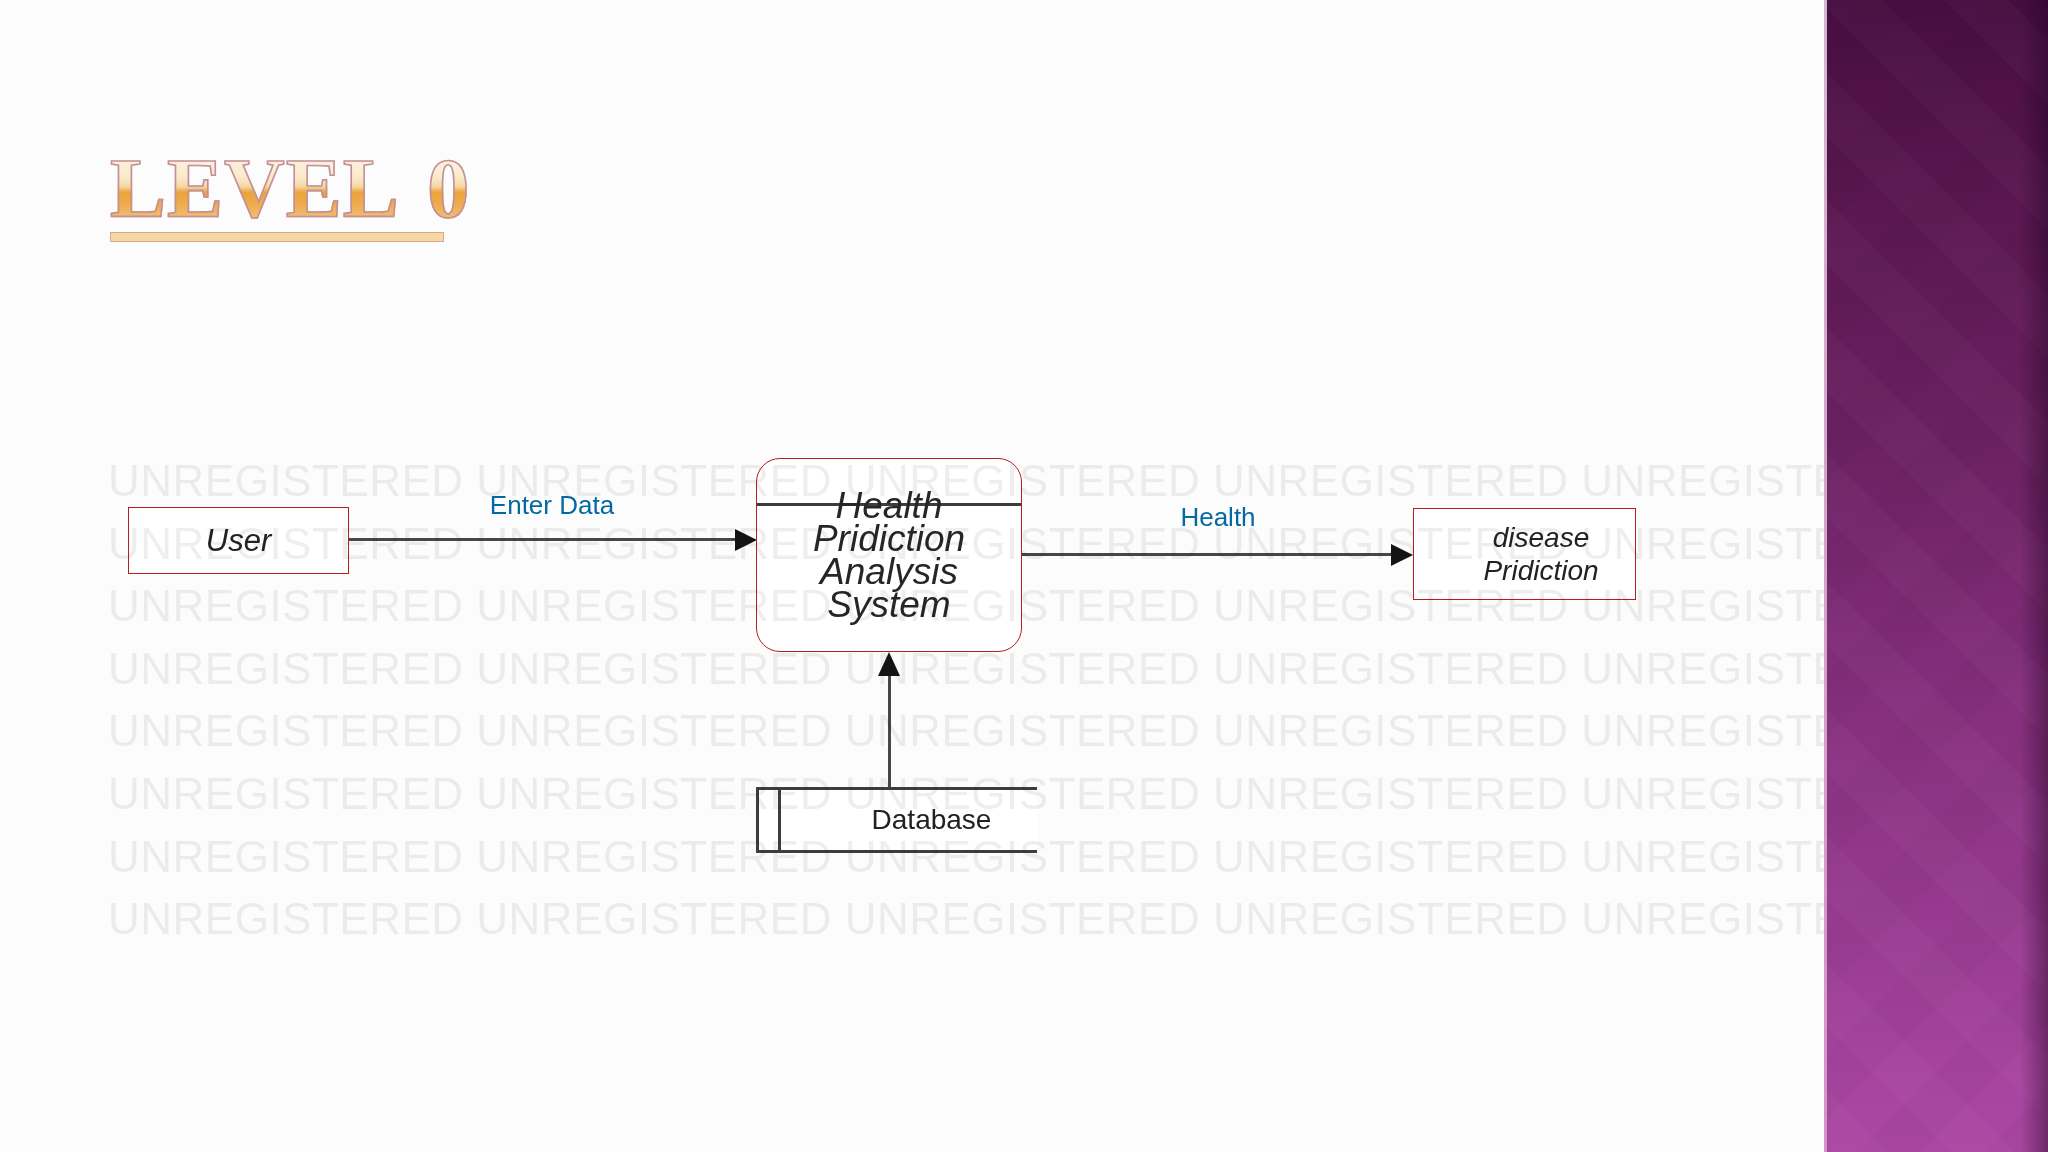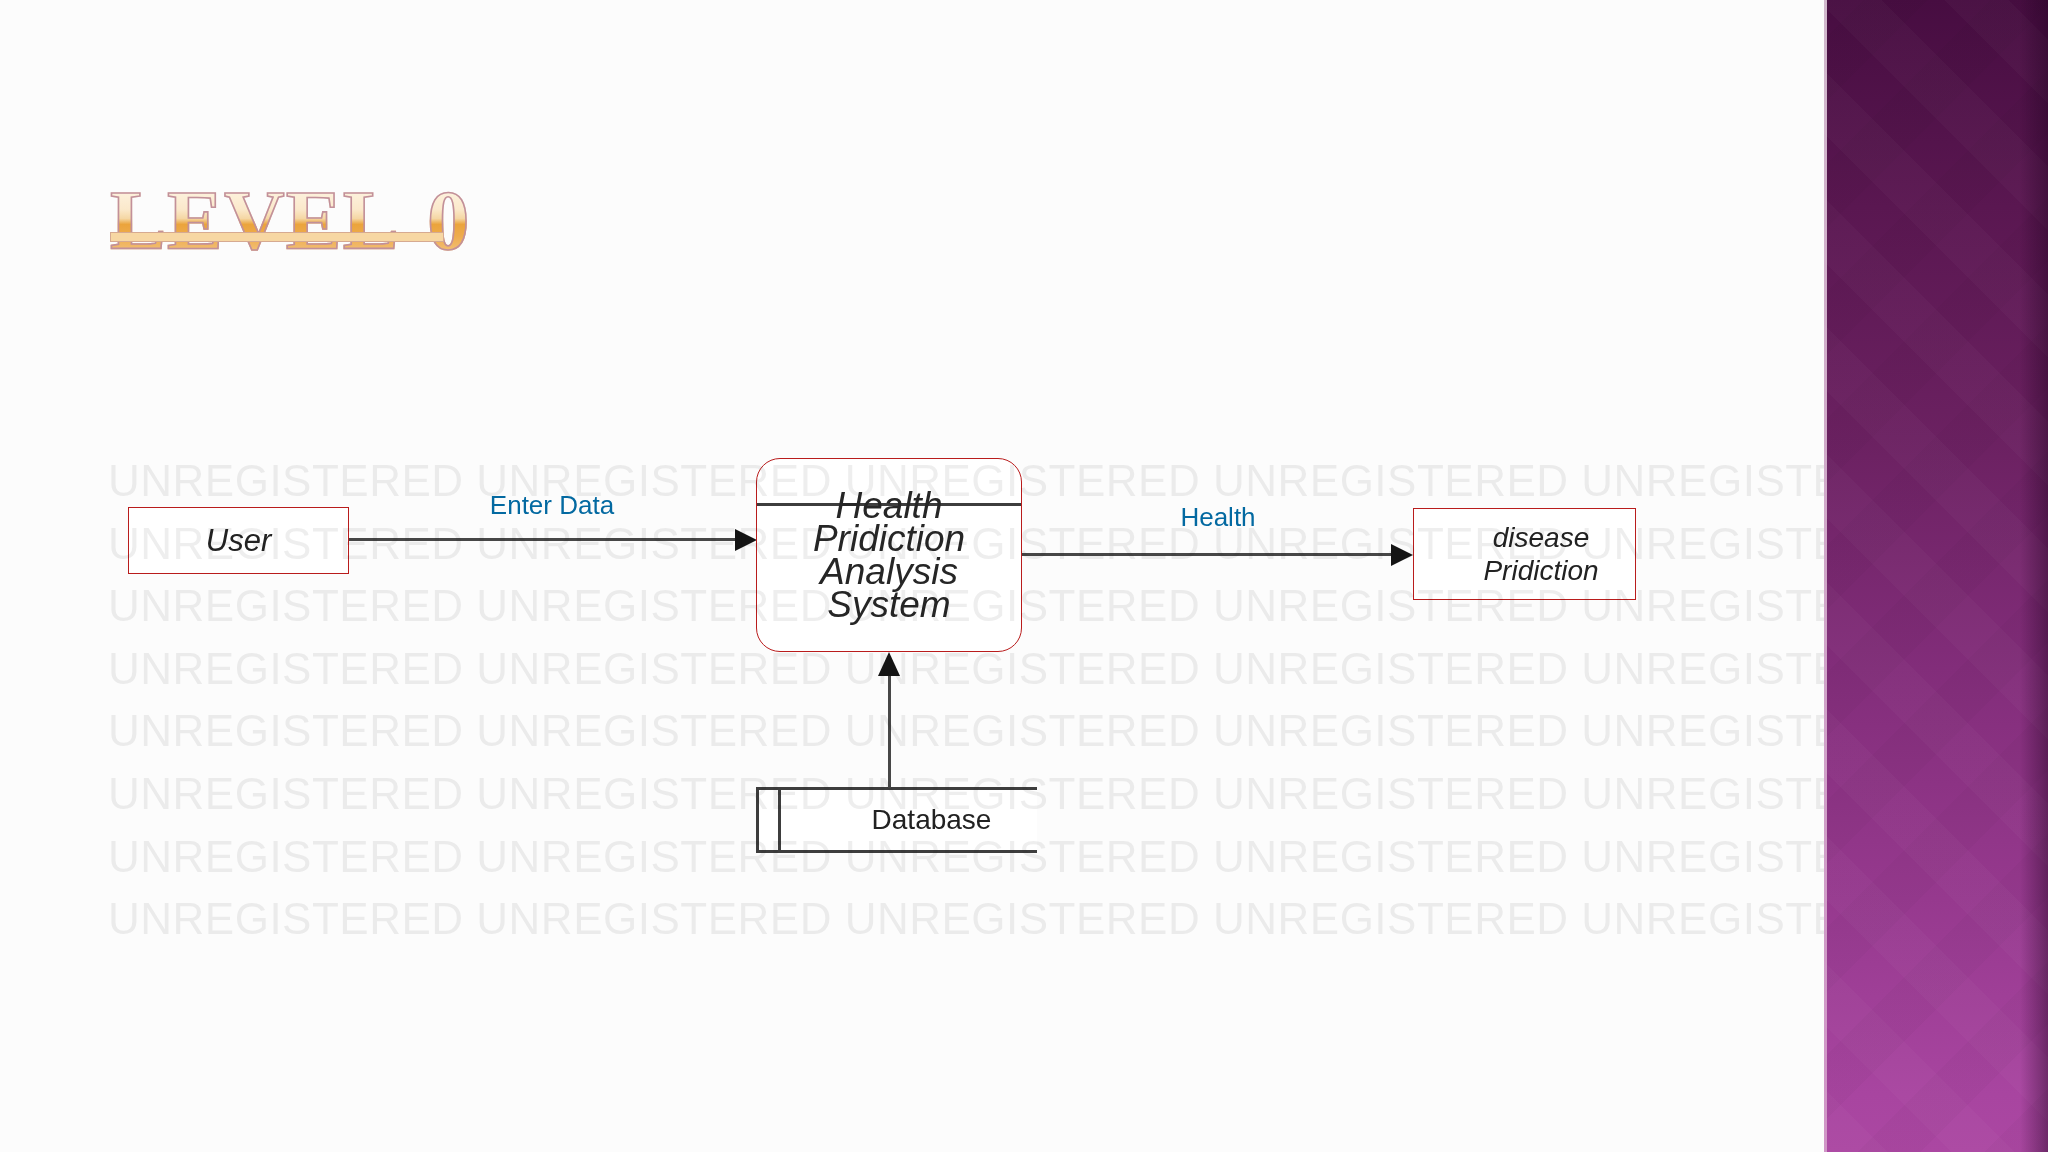--- a/index.html
+++ b/index.html
@@ -3,21 +3,21 @@
 <meta charset="utf-8">
 <style>
   html,body{margin:0;padding:0;}
   body{
     width:2048px;height:1152px;overflow:hidden;position:relative;
     background:#fdfdfd;font-family:"Liberation Sans",sans-serif;
   }
   #slide{position:absolute;inset:0;background:#fcfcfc;}
 
   
-  .title-wrap{position:absolute;left:110px;top:147px;z-index:4;margin-top:32px;}
+  .title-wrap{position:absolute;left:110px;top:147px;z-index:4;}
   .title-text{
     font-family:"Liberation Serif",serif;font-weight:bold;
     font-size:84px;line-height:1;letter-spacing:1px;word-spacing:10px;
     color:#efae52;white-space:nowrap;
   }
   @supports ((-webkit-background-clip:text) or (background-clip:text)){
     .title-text{
       background:linear-gradient(180deg,#fef7ea 0%,#fbe9cb 36%,#f5d7a4 47%,#eba43c 54%,#eeab4d 68%,#f3c27a 88%,#f6cf92 100%);
       -webkit-background-clip:text;background-clip:text;color:transparent;
       -webkit-text-stroke:1.6px #c2909a;

